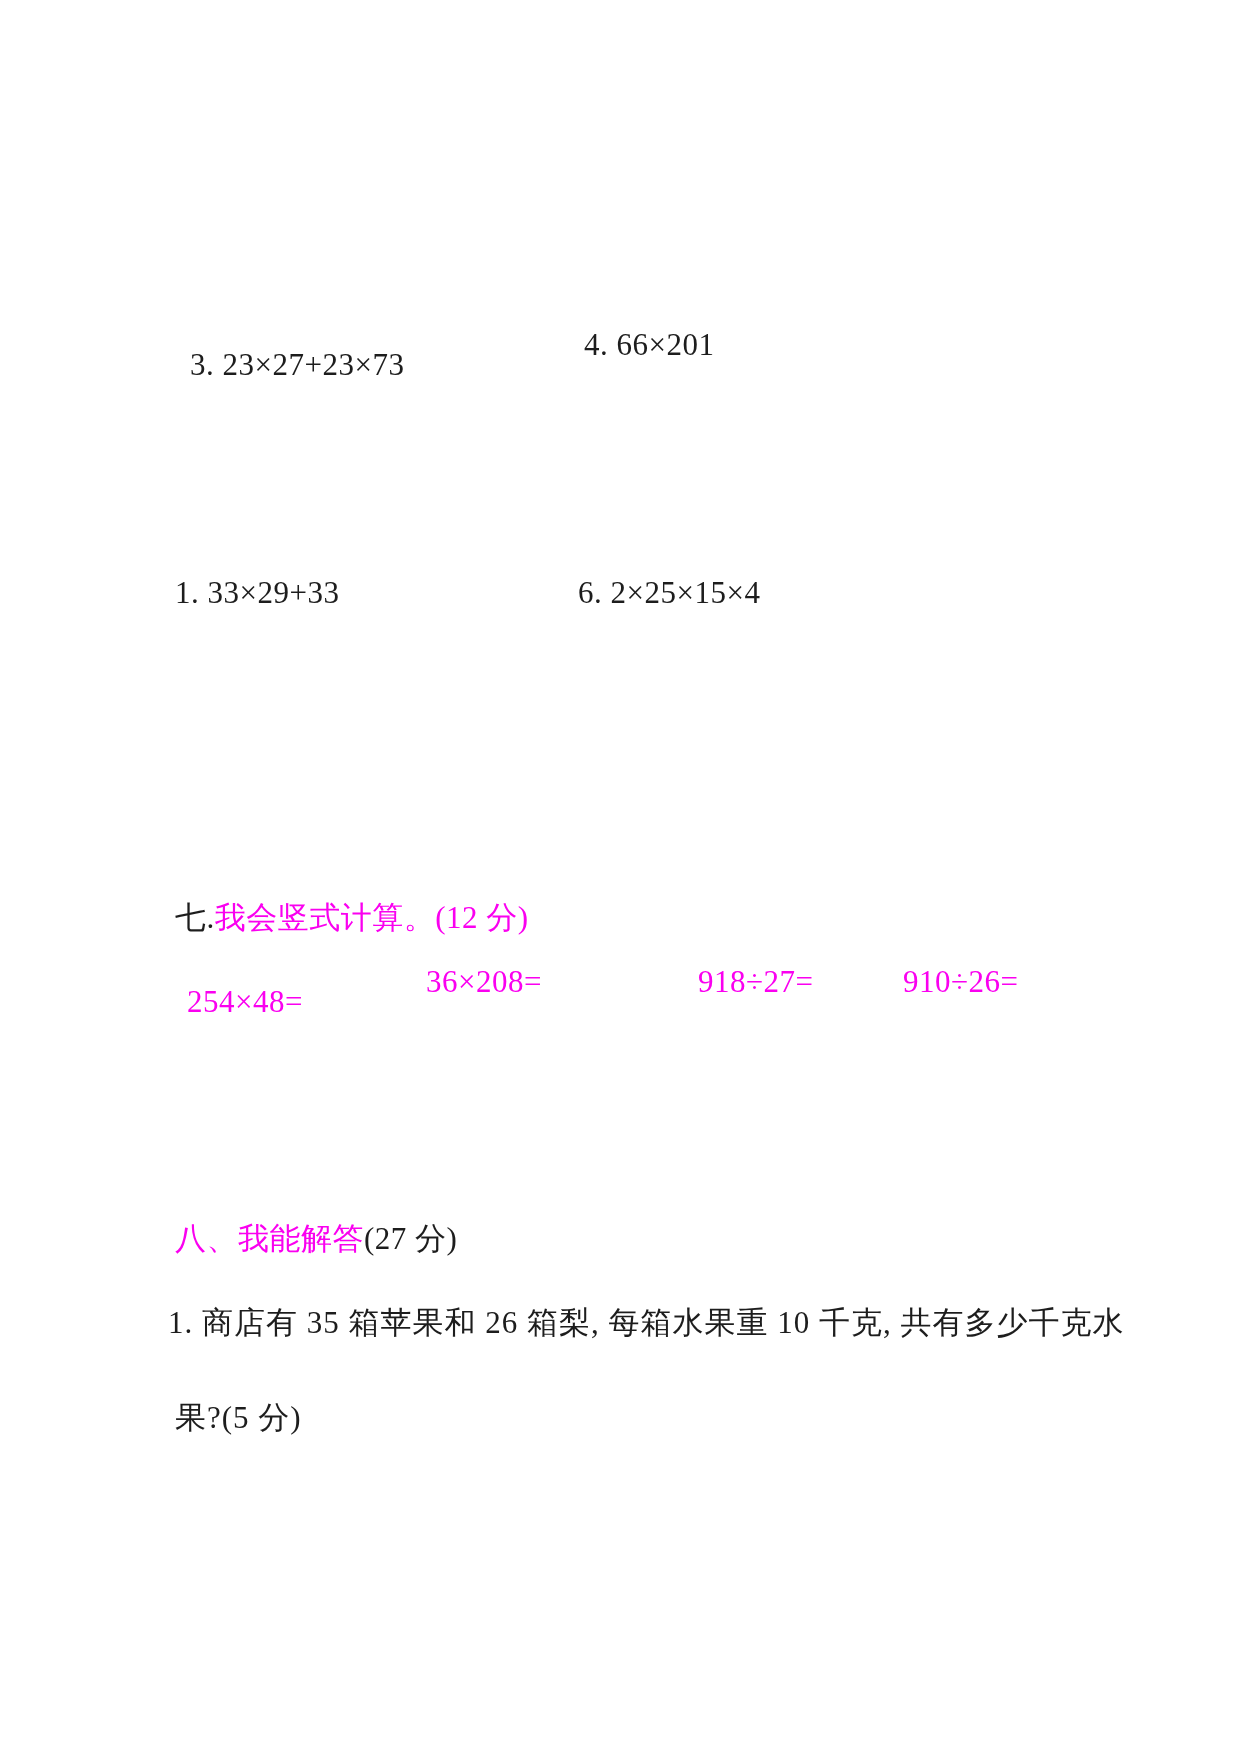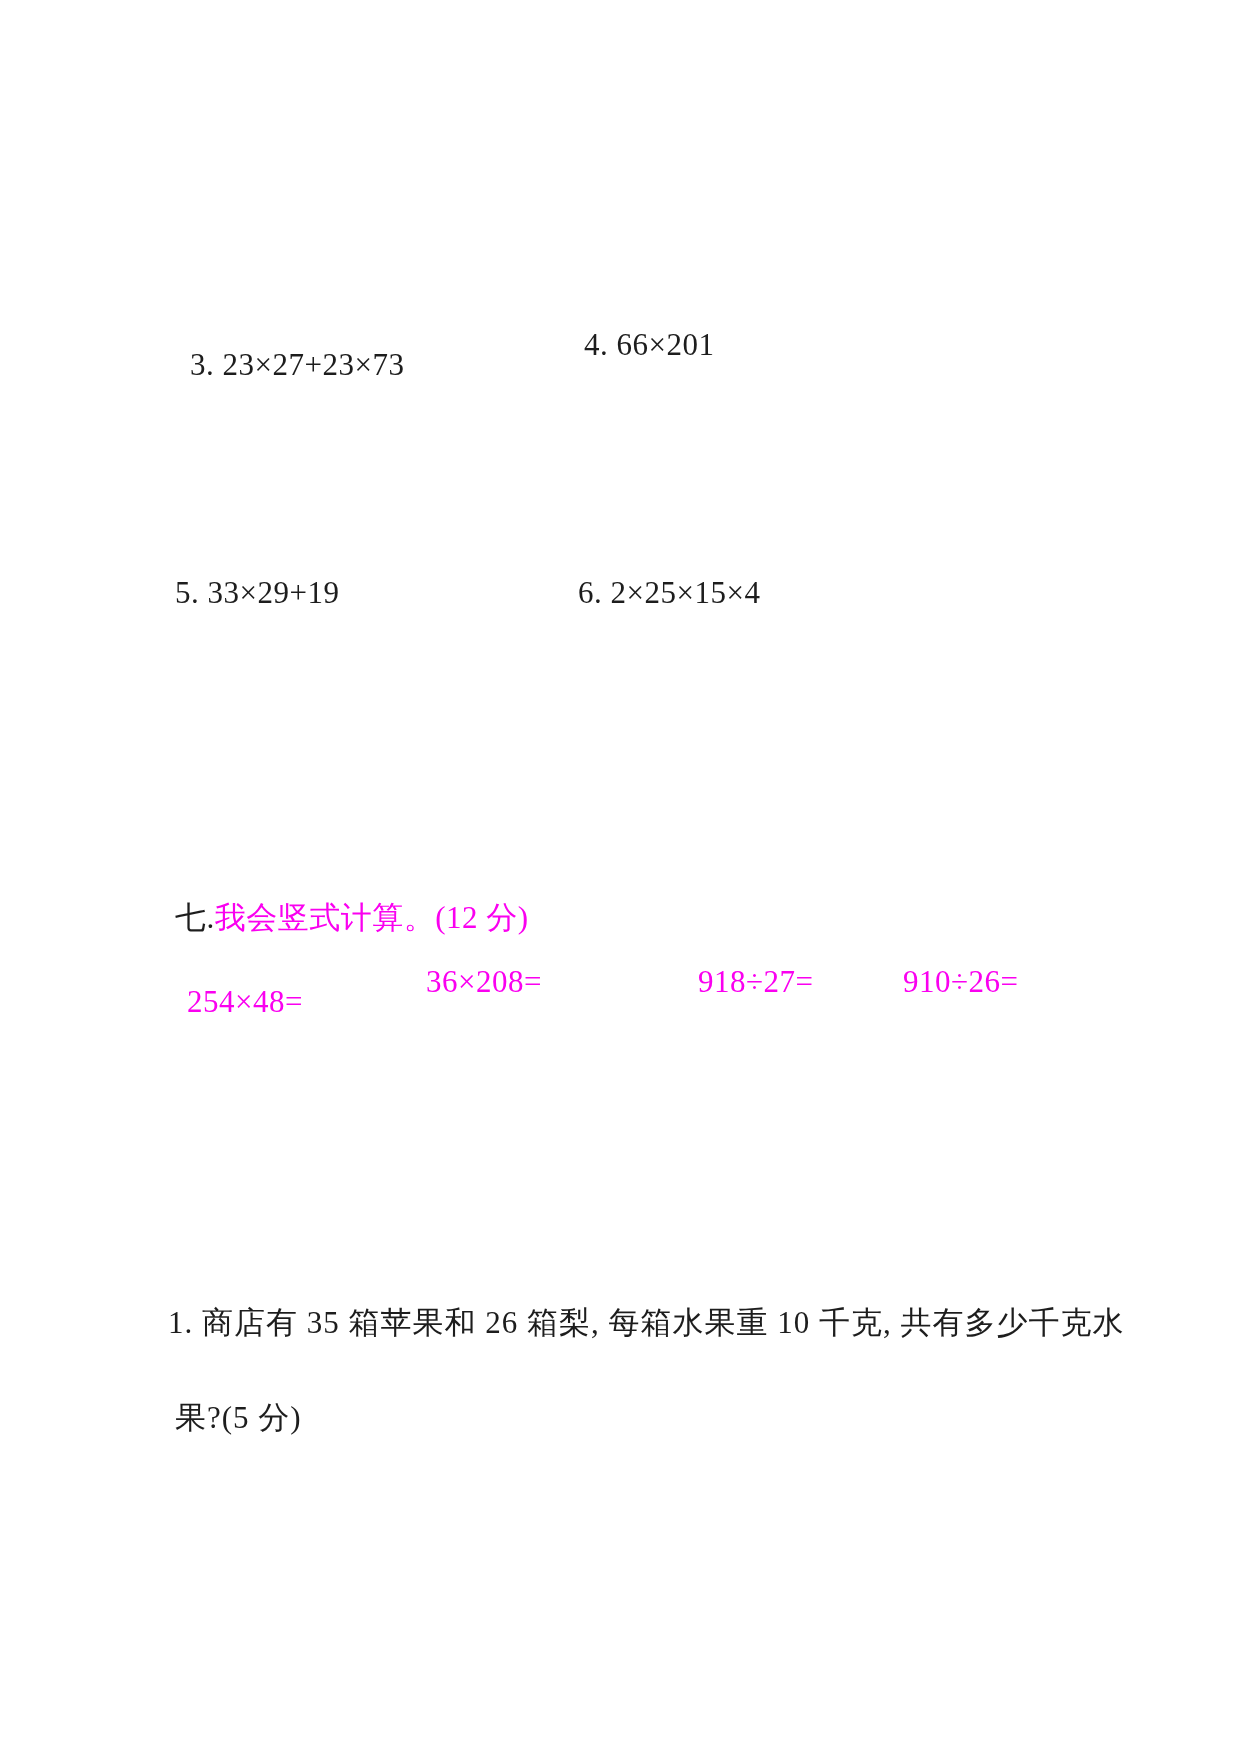--- a/index.html
+++ b/index.html
@@ -32,29 +32,32 @@
   .ink { color: var(--ink); }
 </style>
 </head>
 <body>
 
 <div class="page">
 
   <div class="line ink" style="left:190px; top:325px;margin-top:20px;">3. 23×27+23×73</div>
   <div class="line ink" style="left:584px; top:325px;">4. 66×201</div>
 
-  <div class="line ink" style="left:175px; top:573px;">5. 33×29+19</div>
+  <div class="line ink" style="left:175px; top:573px;">1. 33×29+33</div>
   <div class="line ink" style="left:578px; top:573px;">6. 2×25×15×4</div>
 
   <div class="line" style="left:175px; top:898px;">
     <span class="ink">七.</span><span class="magenta">我会竖式计算。(12 分)</span>
   </div>
 
   <div class="line magenta" style="left:187px; top:962px;margin-top:20px;">254×48=</div>
   <div class="line magenta" style="left:426px; top:962px;">36×208=</div>
   <div class="line magenta" style="left:698px; top:962px;">918÷27=</div>
   <div class="line magenta" style="left:903px; top:962px;">910÷26=</div>
 
+  <div class="line" style="left:175px; top:1219px;">
+    <span class="magenta">八、我能解答</span><span class="ink">(27 分)</span>
+  </div>
 
   <div class="line ink" style="left:168px; top:1303px; letter-spacing:1px;">1. 商店有 35 箱苹果和 26 箱梨, 每箱水果重 10 千克, 共有多少千克水</div>
   <div class="line ink" style="left:175px; top:1398px; letter-spacing:1px;">果?(5 分)</div>
 
 </div>
 
 </body></html>

